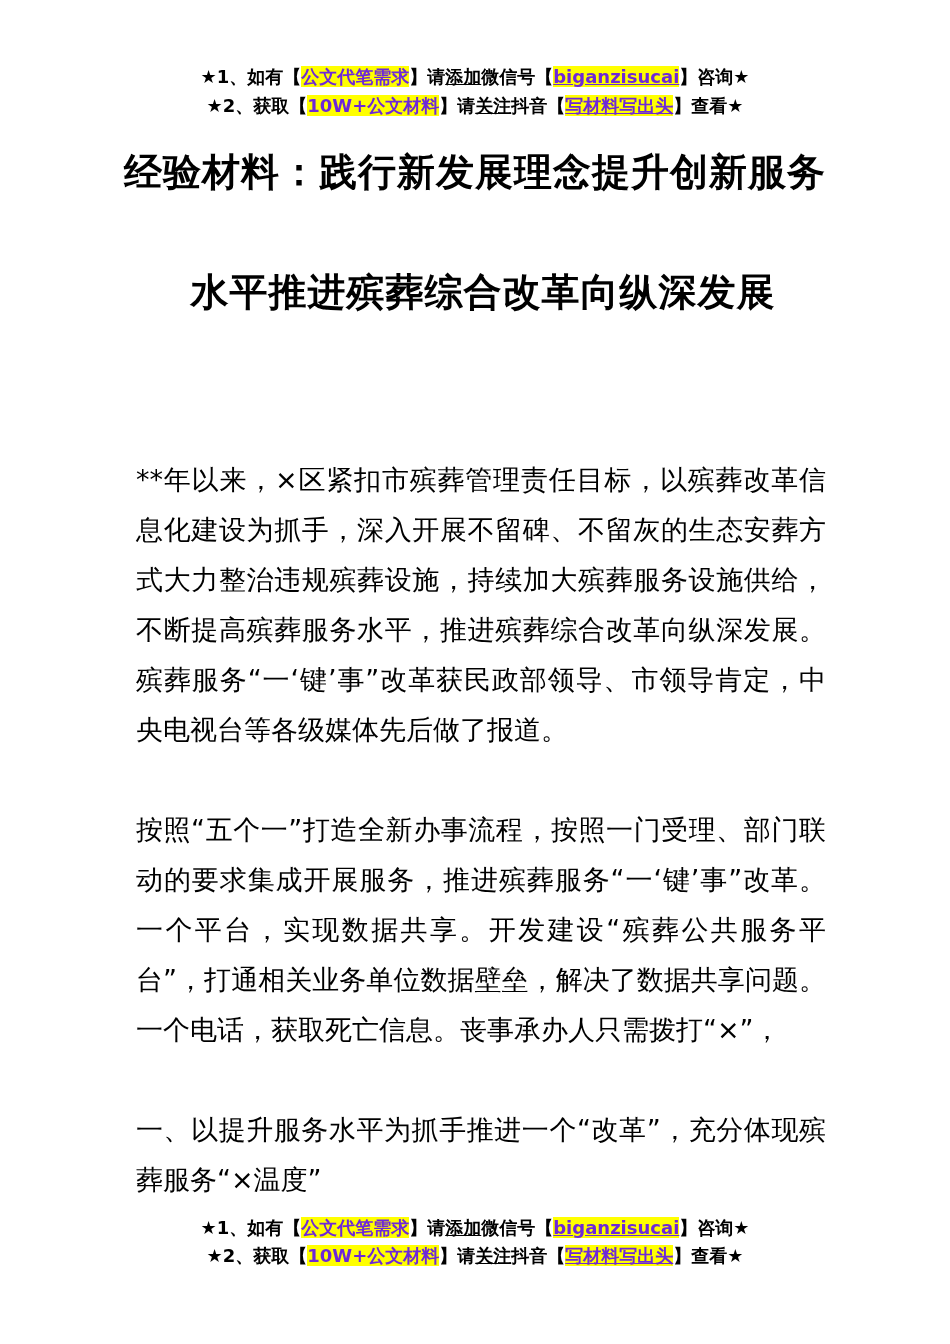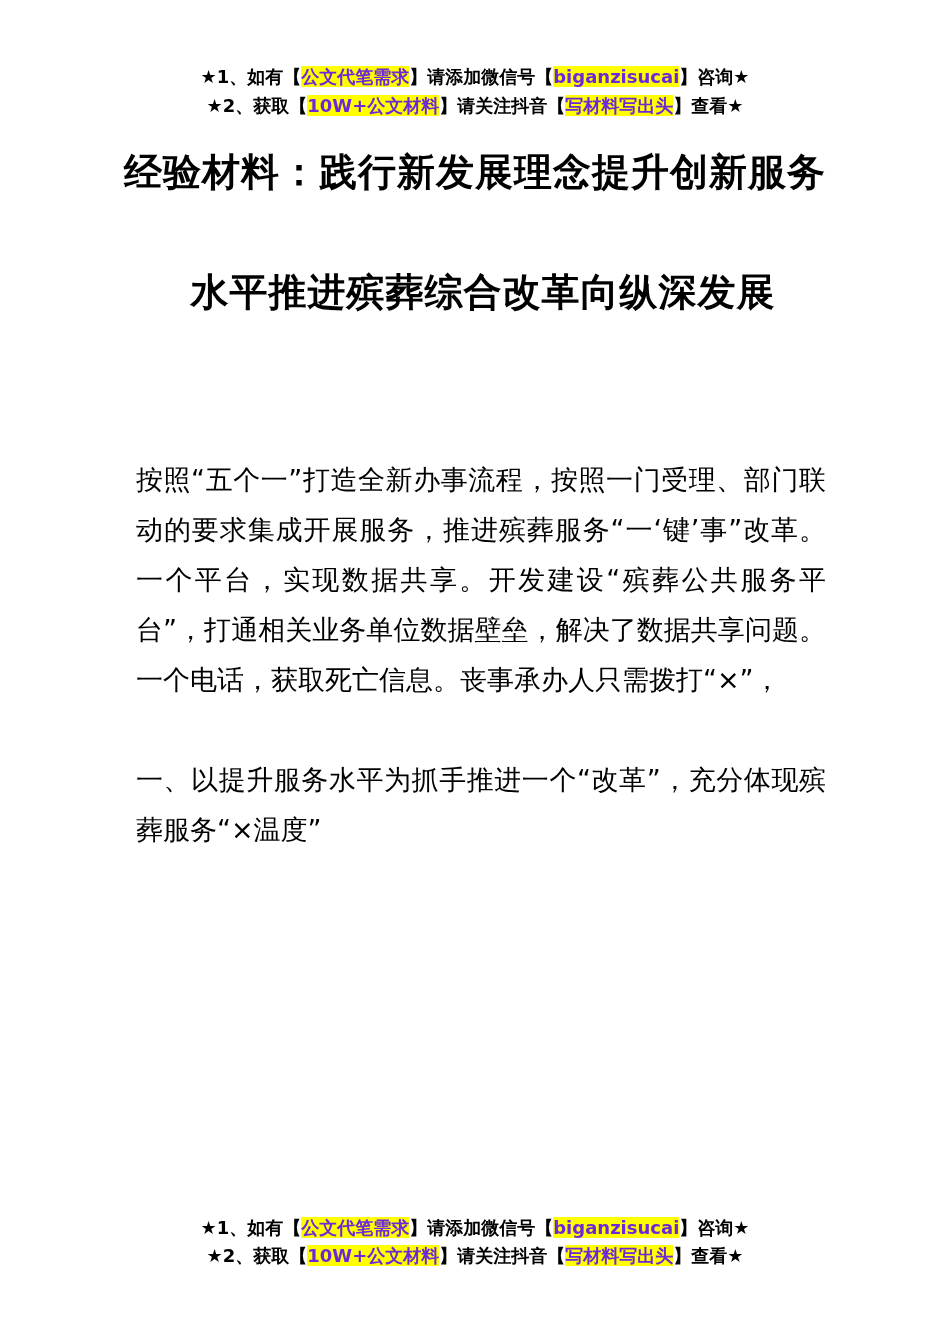--- a/index.html
+++ b/index.html
@@ -28,20 +28,21 @@
     color: #000000;
     white-space: nowrap;
   }
   .promo-top { top: 62px; }
   .promo-bottom { top: 1214px; line-height: 28px; }
   .promo .hl-red {
     background: #ffff00;
     color: #6d28d9;
   }
   .promo .u {
+    text-decoration: underline;
   }
   
   .title-line {
     position: absolute;
     left: 0;
     width: 100%;
     text-align: center;
     font-size: 38px;
     font-weight: bold;
     line-height: 48px;
@@ -76,20 +77,21 @@
 
   <div class="promo promo-top">
     <div class="promo-line"><span>★1、如有【</span><span class="hl-red">公文代笔需求</span><span>】请</span><span class="u">添加</span><span>微信号【</span><span class="hl-red u">biganzisucai</span><span>】咨询★</span></div>
     <div class="promo-line"><span>★2、获取【</span><span class="hl-red">10W+公文材料</span><span>】请</span><span class="u">关注</span><span>抖音【</span><span class="hl-red u">写材料写出头</span><span>】查看★</span></div>
   </div>
 
   <div class="title-line title-line1">经验材料：践行新发展理念提升创新服务</div>
   <div class="title-line title-line2">水平推进殡葬综合改革向纵深发展</div>
 
   <div class="content">
+    <p>**年以来，×区紧扣市殡葬管理责任目标，以殡葬改革信息化建设为抓手，深入开展不留碑、不留灰的生态安葬方式大力整治违规殡葬设施，持续加大殡葬服务设施供给，不断提高殡葬服务水平，推进殡葬综合改革向纵深发展。殡葬服务“一‘键’事”改革获民政部领导、市领导肯定，中央电视台等各级媒体先后做了报道。</p>
     <p>按照“五个一”打造全新办事流程，按照一门受理、部门联动的要求集成开展服务，推进殡葬服务“一‘键’事”改革。一个平台，实现数据共享。开发建设“殡葬公共服务平台”，打通相关业务单位数据壁垒，解决了数据共享问题。一个电话，获取死亡信息。丧事承办人只需拨打“×”，</p>
     <p>一、以提升服务水平为抓手推进一个“改革”，充分体现殡葬服务“×温度”</p>
   </div>
 
   <div class="promo promo-bottom">
     <div class="promo-line"><span>★1、如有【</span><span class="hl-red">公文代笔需求</span><span>】请</span><span class="u">添加</span><span>微信号【</span><span class="hl-red u">biganzisucai</span><span>】咨询★</span></div>
     <div class="promo-line"><span>★2、获取【</span><span class="hl-red">10W+公文材料</span><span>】请</span><span class="u">关注</span><span>抖音【</span><span class="hl-red u">写材料写出头</span><span>】查看★</span></div>
   </div>
 
 </div>

